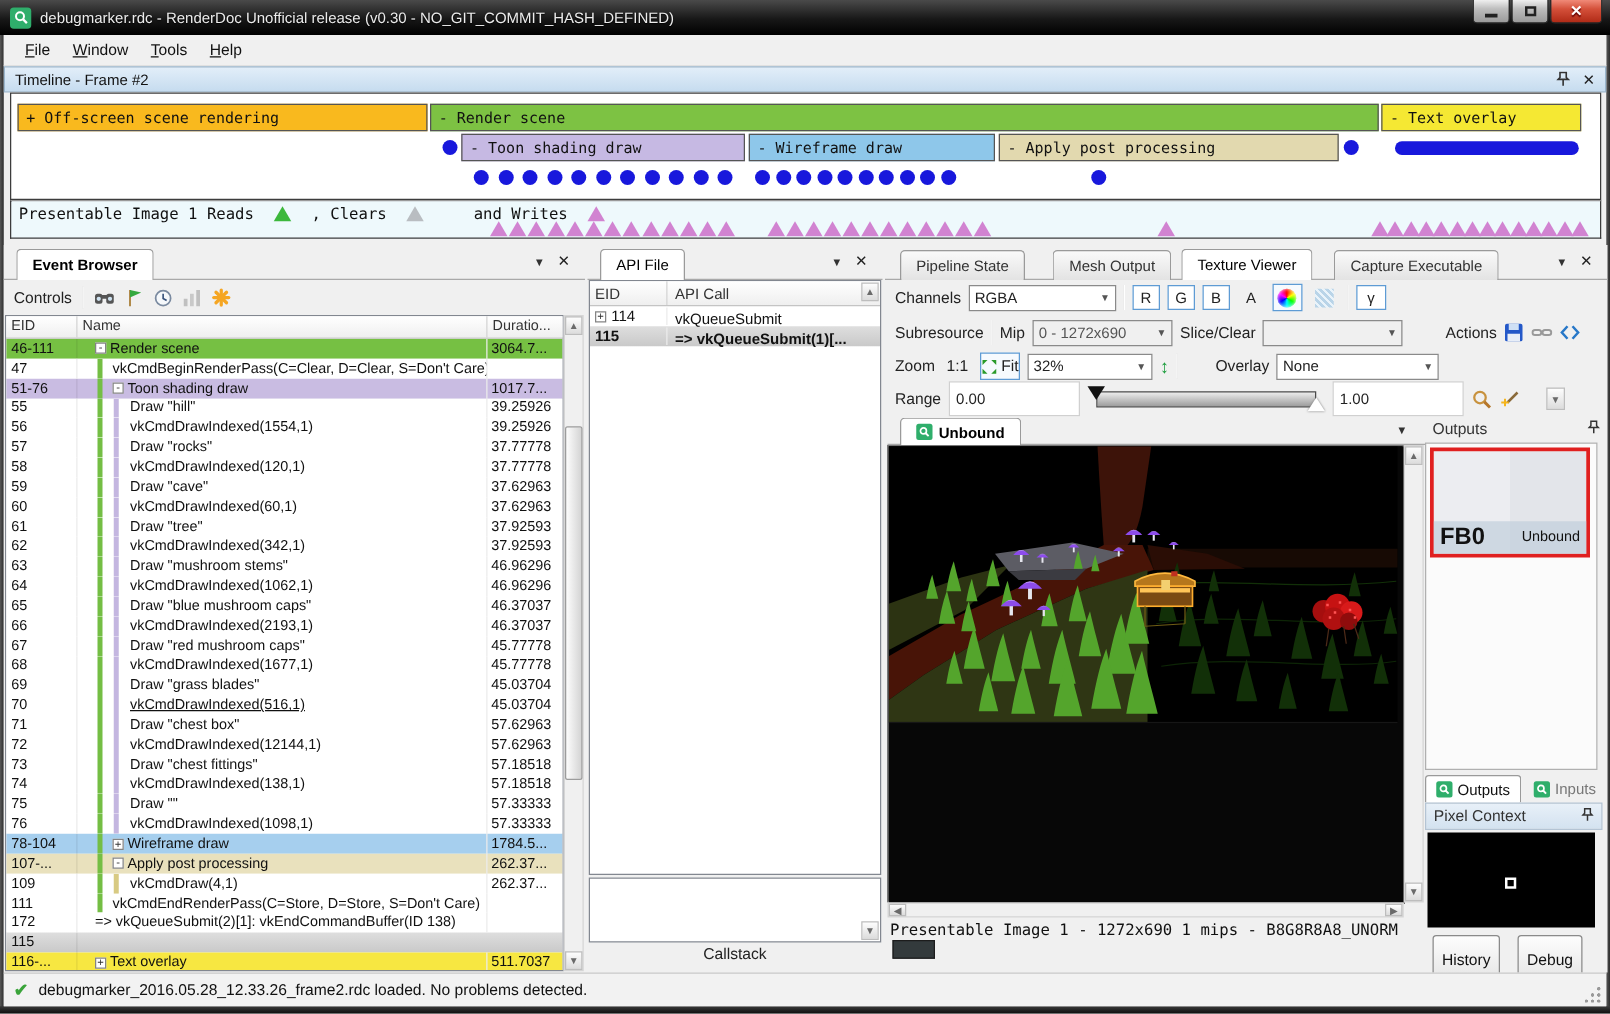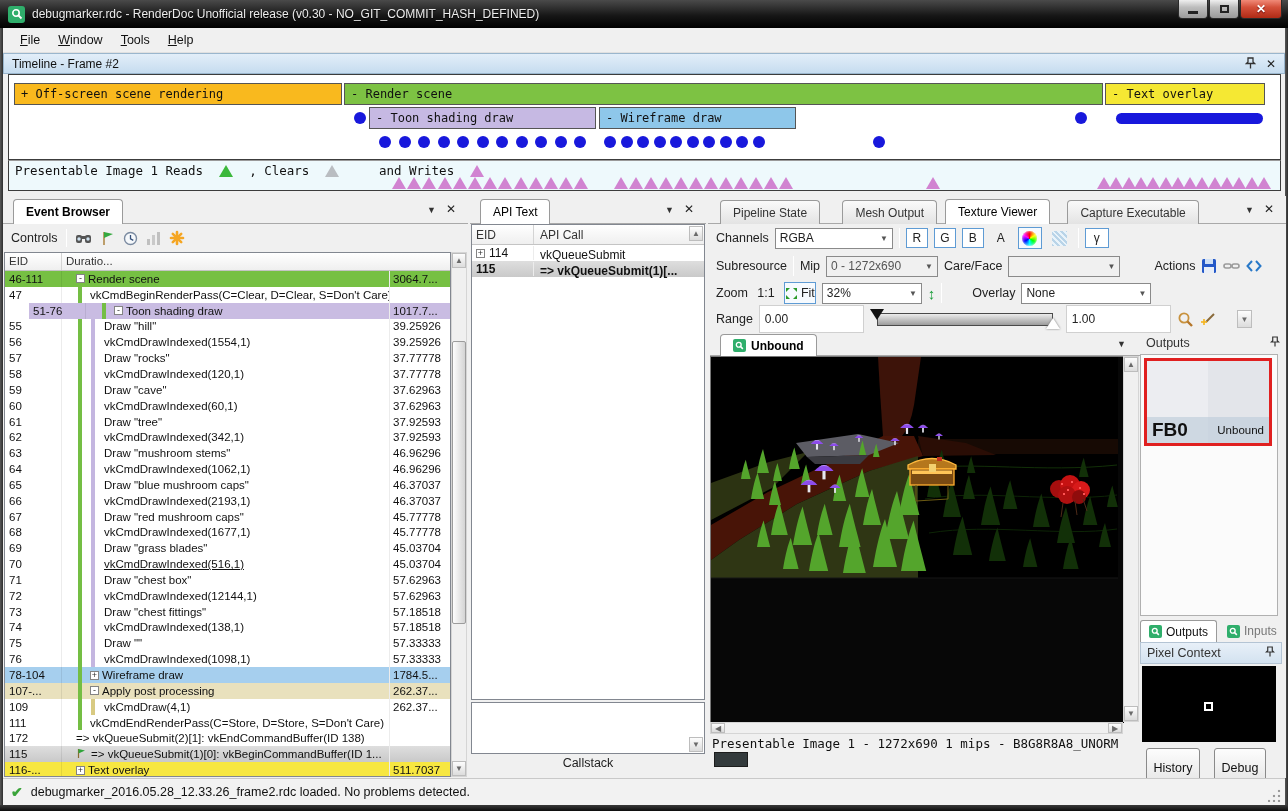--- a/index.html
+++ b/index.html
@@ -57,21 +57,21 @@
   #eb-rows { position:absolute; left:0; top:18px; right:0; bottom:0; overflow:hidden; }
   .eb-row { display:flex; height:15.85px; font-size:11.5px; align-items:center; background:#fff; }
   .eb-eid { width:57px; padding-left:4px; border-right:1px solid #ececec; height:100%; display:flex; align-items:center; }
   .eb-name { flex:1; position:relative; height:100%; display:flex; align-items:center; overflow:hidden; white-space:nowrap; border-right:1px solid #ececec; }
   .eb-dur { width:60px; padding-left:3px; }
   .eb-label { display:flex; align-items:center; gap:3px; }
   .guide { position:absolute; top:0; width:4px; height:100%; }
   .g-green { background:#74be44; } .g-purple { background:#c4b6e0; } .g-tan { background:#d8ca82; }
   .expander { width:9px; height:9px; border:1px solid #848484; background:#fff; font-size:9px; line-height:7px; text-align:center; color:#333; }
   .flagico { width:12px; height:12px; }
-  .bg-green { background:#76c043; } .bg-purple { background:#c9bce2;margin-left:24px; } .bg-blue { background:#a6cfee; }
+  .bg-green { background:#76c043; } .bg-purple { background:#c9bce2; } .bg-blue { background:#a6cfee; }
   .bg-tan { background:#e9e1bd; } .bg-yellow { background:#f7e741; }
   .bg-sel { background:linear-gradient(#dedede,#c9c9c9); }
   .bg-green .eb-eid,.bg-purple .eb-eid,.bg-blue .eb-eid,.bg-tan .eb-eid,.bg-yellow .eb-eid,.bg-sel .eb-eid { border-right-color:rgba(0,0,0,.08); }
 
   
   .sb-v { position:absolute; width:16px; background:#f0f0f0; border:1px solid #d5d5d5; }
   .sb-btn { position:absolute; left:0; width:14px; height:15px; display:flex; align-items:center; justify-content:center; font-size:8px; color:#6a6a6a; background:linear-gradient(#fdfdfd,#dcdcdc); border:1px solid #bdbdbd; }
   .sb-thumb { position:absolute; left:0; width:14px; background:linear-gradient(90deg,#fdfdfd,#d4d4d4); border:1px solid #9c9c9c; border-radius:2px; }
   .sb-h { position:absolute; height:12px; background:#f0f0f0; border:1px solid #d5d5d5; }
   .sb-hbtn { position:absolute; top:0; width:14px; height:10px; display:flex; align-items:center; justify-content:center; font-size:8px; color:#6a6a6a; background:linear-gradient(#fdfdfd,#dcdcdc); border:1px solid #bdbdbd; }
@@ -192,20 +192,23 @@
       <span>- Render scene</span>
     </div>
     <div class="tl-bar" style="left: 1096px; width: 160px; top: 8px; background: rgb(245, 232, 51);">
       <span>- Text overlay</span>
     </div>
     <div class="tl-bar" style="left: 590px; width: 197px; top: 32px; background: rgb(142, 199, 234);">
       <span>- Wireframe draw</span>
     </div>
     <div class="tl-bar" style="left: 360px; width: 227px; top: 32px; background: rgb(198, 185, 227);">
       <span>- Toon shading draw</span>
+    </div>
+    <div class="tl-bar" style="left: 790px; width: 272px; top: 32px; background: rgb(226, 217, 175);">
+      <span>- Apply post processing</span>
     </div>
     <i class="tl-dot" style="left: 345px; top: 37px;"></i>
     <i class="tl-dot" style="left: 1066px; top: 37px;"></i>
     <i class="tl-dot" style="left: 370px; top: 61px;"></i>
     <i class="tl-dot" style="left: 389.5px; top: 61px;"></i>
     <i class="tl-dot" style="left: 409px; top: 61px;"></i>
     <i class="tl-dot" style="left: 428.5px; top: 61px;"></i>
     <i class="tl-dot" style="left: 448px; top: 61px;"></i>
     <i class="tl-dot" style="left: 467.5px; top: 61px;"></i>
     <i class="tl-dot" style="left: 487px; top: 61px;"></i>
@@ -308,20 +311,21 @@
           <path d="M8 2 V14"></path>
           <path d="M2 8 H14"></path>
           <path d="M3.8 3.8 L12.2 12.2"></path>
           <path d="M12.2 3.8 L3.8 12.2"></path>
         </g>
       </svg>
   </div>
   <div class="ebtable">
     <div class="eb-head">
       <span class="h-eid">EID</span>
+      <span class="h-name">Name</span>
       <span class="h-dur">Duratio...</span>
     </div>
     <div id="eb-rows">
         <div class="eb-row bg-green">
           <span class="eb-eid">46-111</span>
           <span class="eb-name">
             <span class="eb-label" style="padding-left: 14px;">
               <i class="expander">-</i>
               <span>Render scene</span>
             </span>
@@ -638,29 +642,20 @@
           <span class="eb-eid">172</span>
           <span class="eb-name">
             <span class="eb-label" style="padding-left: 14px;">
               <span>=&gt; vkQueueSubmit(2)[1]: vkEndCommandBuffer(ID 138)</span>
             </span>
           </span>
           <span class="eb-dur"></span>
         </div>
         <div class="eb-row bg-sel">
           <span class="eb-eid">115</span>
-          <span class="eb-name">
-            <span class="eb-label" style="padding-left: 14px;">
-              <i class="flagico"><svg width="11" height="11" viewBox="0 0 11 11">
-                  <path d="M2.5,1 L2.5,10" stroke="#8a6a30" stroke-width="1.2"></path>
-                  <path d="M2.5,1 L9,2.5 L2.5,5.5 Z" fill="#2fa43a"></path>
-                </svg></i>
-              <span>=&gt; vkQueueSubmit(1)[0]: vkBeginCommandBuffer(ID 1...</span>
-            </span>
-          </span>
           <span class="eb-dur"></span>
         </div>
         <div class="eb-row bg-yellow">
           <span class="eb-eid">116-...</span>
           <span class="eb-name">
             <span class="eb-label" style="padding-left: 14px;">
               <i class="expander">+</i>
               <span>Text overlay</span>
             </span>
           </span>
@@ -671,21 +666,21 @@
   <div class="sb-v" style="left:448px;top:56px;height:525px">
     <span class="sb-btn" style="top:0">▲</span>
     <span class="sb-thumb" style="top:88px;height:283px"></span>
     <span class="sb-btn" style="bottom:0">▼</span>
   </div>
 </div>
 
 <div class="panel" id="api">
   <div class="tabbar">
     <span class="tab active" style="left:10px">
-        <span>API Text</span>
+        <span>API File</span>
       </span>
     <span style="position:absolute;right:32px;top:9px;font-size:9px;color:#333">▼</span>
     <span style="position:absolute;right:12px;top:6px;font-size:12px;color:#222">✕</span>
   </div>
   <div class="api-table">
     <div class="api-head">
       <span class="a-eid">EID</span>
       <span class="a-call">API Call</span>
     </div>
     <div id="api-rows">
@@ -743,21 +738,21 @@
   </div>
 
   <div class="tv-toolbar tb2">
     <span>Subresource</span>
     <span class="vsep"></span>
     <span>Mip</span>
     <span class="combo disabled" style="width:112px">
         <span>0 - 1272x690</span>
         <span class="arr">▼</span>
       </span>
-    <span>Care/Face</span>
+    <span>Slice/Clear</span>
     <span class="combo disabled" style="width:112px">
         <span></span>
         <span class="arr">▼</span>
       </span>
     <span style="margin-left:28px">Actions</span>
     <svg width="16" height="16" viewBox="0 0 16 16">
         <rect x="1" y="1" width="14" height="14" rx="1.5" fill="#2458c8"></rect>
         <rect x="4" y="1" width="8" height="5" fill="#cfe0f5"></rect>
         <rect x="3" y="9" width="10" height="6" fill="#e8eef8"></rect>
       </svg>

